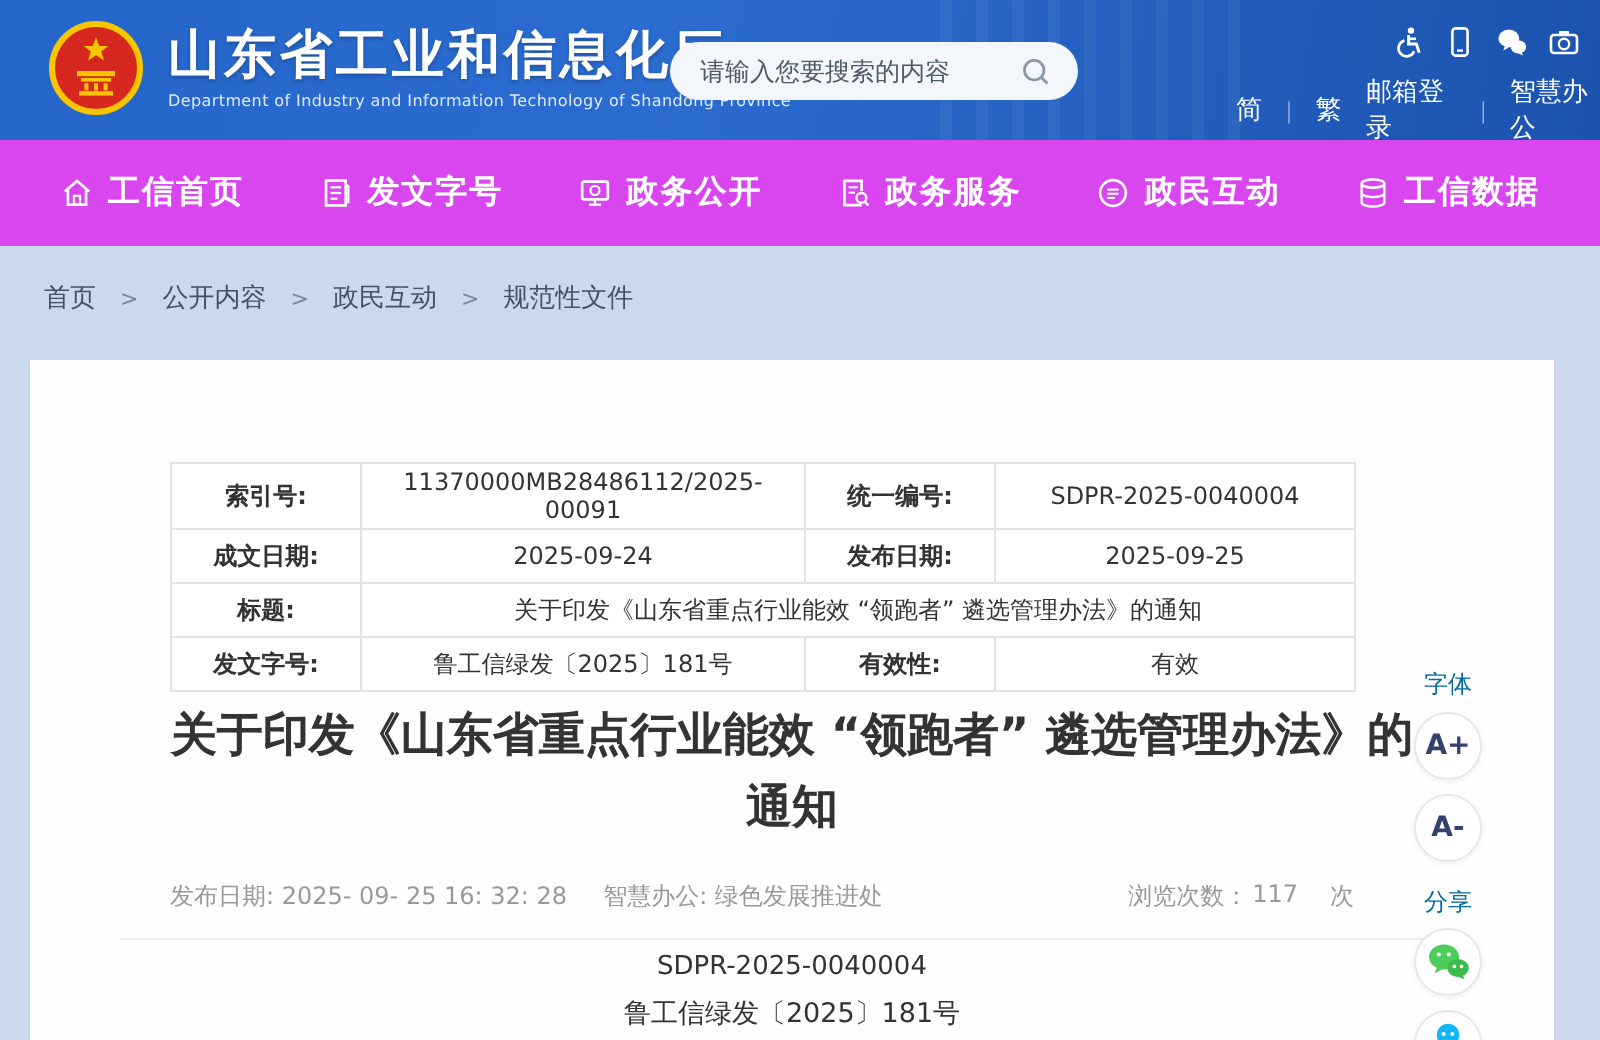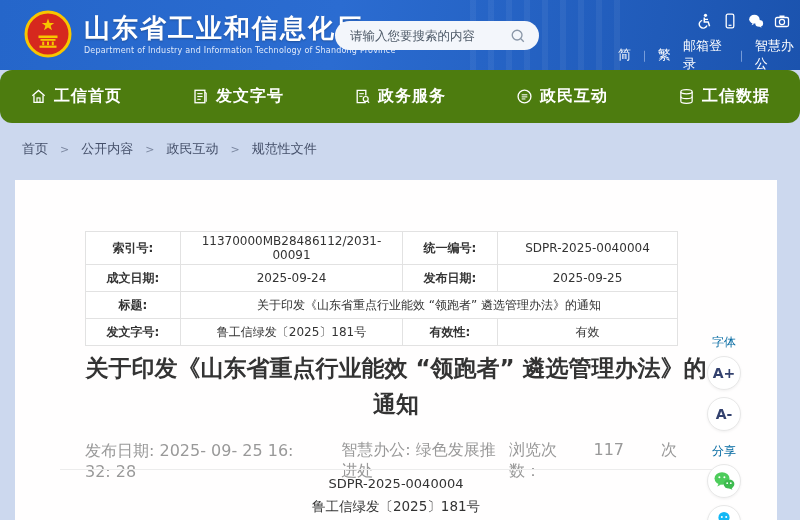--- a/index.html
+++ b/index.html
@@ -30,22 +30,22 @@
   .quick-icons { position:absolute; left:696px; top:13px; display:flex; gap:10px; align-items:center; }
   .quick-icons .qi { width:16px; height:16px; cursor:pointer; display:block; }
 
   .lang-row { position:absolute; left:618px; top:37px; display:flex; align-items:center;
     color:#fff; font-size:13px; }
   .lang-row .lnk { cursor:pointer; }
   .lang-row .sep { color:#9db9e8; margin:0 8px; font-size:11px; }
   .lang-row .gap { width:14px; }
 
   
-  .nav { position:absolute; left:0; top:70px; width:800px; height:53px; background:#4d7c0f;
-    display:flex; align-items:center; justify-content:space-between; padding:0 30px;border-radius:12px; }
+  .nav { position:absolute; left:0; top:70px; width:800px; height:53px; background:#d946ef;
+    display:flex; align-items:center; justify-content:space-between; padding:0 30px; }
   .nav-item { display:flex; align-items:center; gap:7px; color:#fff; font-size:16px;
     font-weight:600; cursor:pointer; letter-spacing:1px; }
   .nav-item svg { width:17px; height:17px; }
 
   
   .breadcrumb { position:absolute; left:22px; top:140px; display:flex; align-items:center;
     font-size:13px; color:#45506a; }
   .breadcrumb .bc { cursor:pointer; }
   .breadcrumb .bc-sep { margin:0 12px; color:#7b87a0; font-size:11px; }
 
@@ -57,24 +57,24 @@
   table.info td { border:1px solid #e2e2e2; height:27px; text-align:center; padding:2px 6px;
     background:#fff; }
   table.info td.lbl { font-weight:600; width:95px; }
   table.info td.val-wide { width:222px; }
   table.info td.val-narrow { width:180px; }
 
   .art-title { position:absolute; left:60px; top:170px; width:642px; text-align:center;
     font-size:23px; font-weight:700; color:#333; line-height:36px; }
 
   .meta { position:absolute; left:70px; top:260px; width:592px; display:flex; align-items:center;
-    font-size:16px; color:#999; }
+    font-size:12px; color:#999; }
   .meta .m-src { margin-left:18px; }
   .meta .m-views { margin-left:auto; display:flex; }
-  .meta .m-num { margin:0 23px; }
+  .meta .m-num { margin:0 2px; }
   .meta .m-unit { margin-left:14px; }
 
   .divider { position:absolute; left:45px; top:289px; width:667px; height:1px; background:#ececec; }
 
   .doc-number { position:absolute; left:0; top:296px; width:762px; text-align:center;
     font-size:13px; color:#333; }
   .doc-symbol { position:absolute; left:0; top:318px; width:762px; text-align:center;
     font-size:13.5px; color:#333; }
 
   
@@ -173,20 +173,29 @@
         <line x1="5.6" y1="6" x2="11.2" y2="6" stroke="#fff" stroke-width="1.2"></line>
         <line x1="5.6" y1="9" x2="11.2" y2="9" stroke="#fff" stroke-width="1.2"></line>
         <line x1="5.6" y1="12" x2="9.2" y2="12" stroke="#fff" stroke-width="1.2"></line>
         <line x1="13.6" y1="5" x2="15" y2="5" stroke="#fff" stroke-width="1.2"></line>
         <line x1="15" y1="5" x2="15" y2="14.5" stroke="#fff" stroke-width="1.2"></line>
       </svg>
       <span>发文字号</span>
     </div>
     <div class="nav-item">
       <svg viewBox="0 0 18 18">
+        <rect x="2.2" y="3" width="13.6" height="9.4" rx="1" fill="none" stroke="#fff" stroke-width="1.4"></rect>
+        <circle cx="9" cy="7.7" r="2.4" fill="none" stroke="#fff" stroke-width="1.1"></circle>
+        <line x1="9" y1="12.4" x2="9" y2="14.6" stroke="#fff" stroke-width="1.3"></line>
+        <line x1="5.8" y1="15.2" x2="12.2" y2="15.2" stroke="#fff" stroke-width="1.3"></line>
+      </svg>
+      <span>政务公开</span>
+    </div>
+    <div class="nav-item">
+      <svg viewBox="0 0 18 18">
         <path d="M12.5 15.4 H3.4 V2.6 H12.5 V8" fill="none" stroke="#fff" stroke-width="1.4"></path>
         <line x1="5.6" y1="6" x2="10.4" y2="6" stroke="#fff" stroke-width="1.1"></line>
         <line x1="5.6" y1="8.8" x2="9" y2="8.8" stroke="#fff" stroke-width="1.1"></line>
         <circle cx="12.4" cy="11.6" r="2.6" fill="none" stroke="#fff" stroke-width="1.3"></circle>
         <line x1="14.2" y1="13.6" x2="16" y2="15.6" stroke="#fff" stroke-width="1.3"></line>
       </svg>
       <span>政务服务</span>
     </div>
     <div class="nav-item">
       <svg viewBox="0 0 18 18">
@@ -216,21 +225,21 @@
     <span class="bc-sep">&gt;</span>
     <span class="bc">规范性文件</span>
   </div>
 
   <div class="card">
 
     <table class="info">
       <tbody>
           <tr>
         <td class="lbl">索引号:</td>
-        <td class="val-wide">11370000MB28486112/2031-00091</td>
+        <td class="val-wide">11370000MB28486112/2025-00091</td>
         <td class="lbl">统一编号:</td>
         <td class="val-narrow">SDPR-2025-0040004</td>
       </tr>
       <tr>
         <td class="lbl">成文日期:</td>
         <td class="val-wide">2025-09-24</td>
         <td class="lbl">发布日期:</td>
         <td class="val-narrow">2025-09-25</td>
       </tr>
       <tr>

